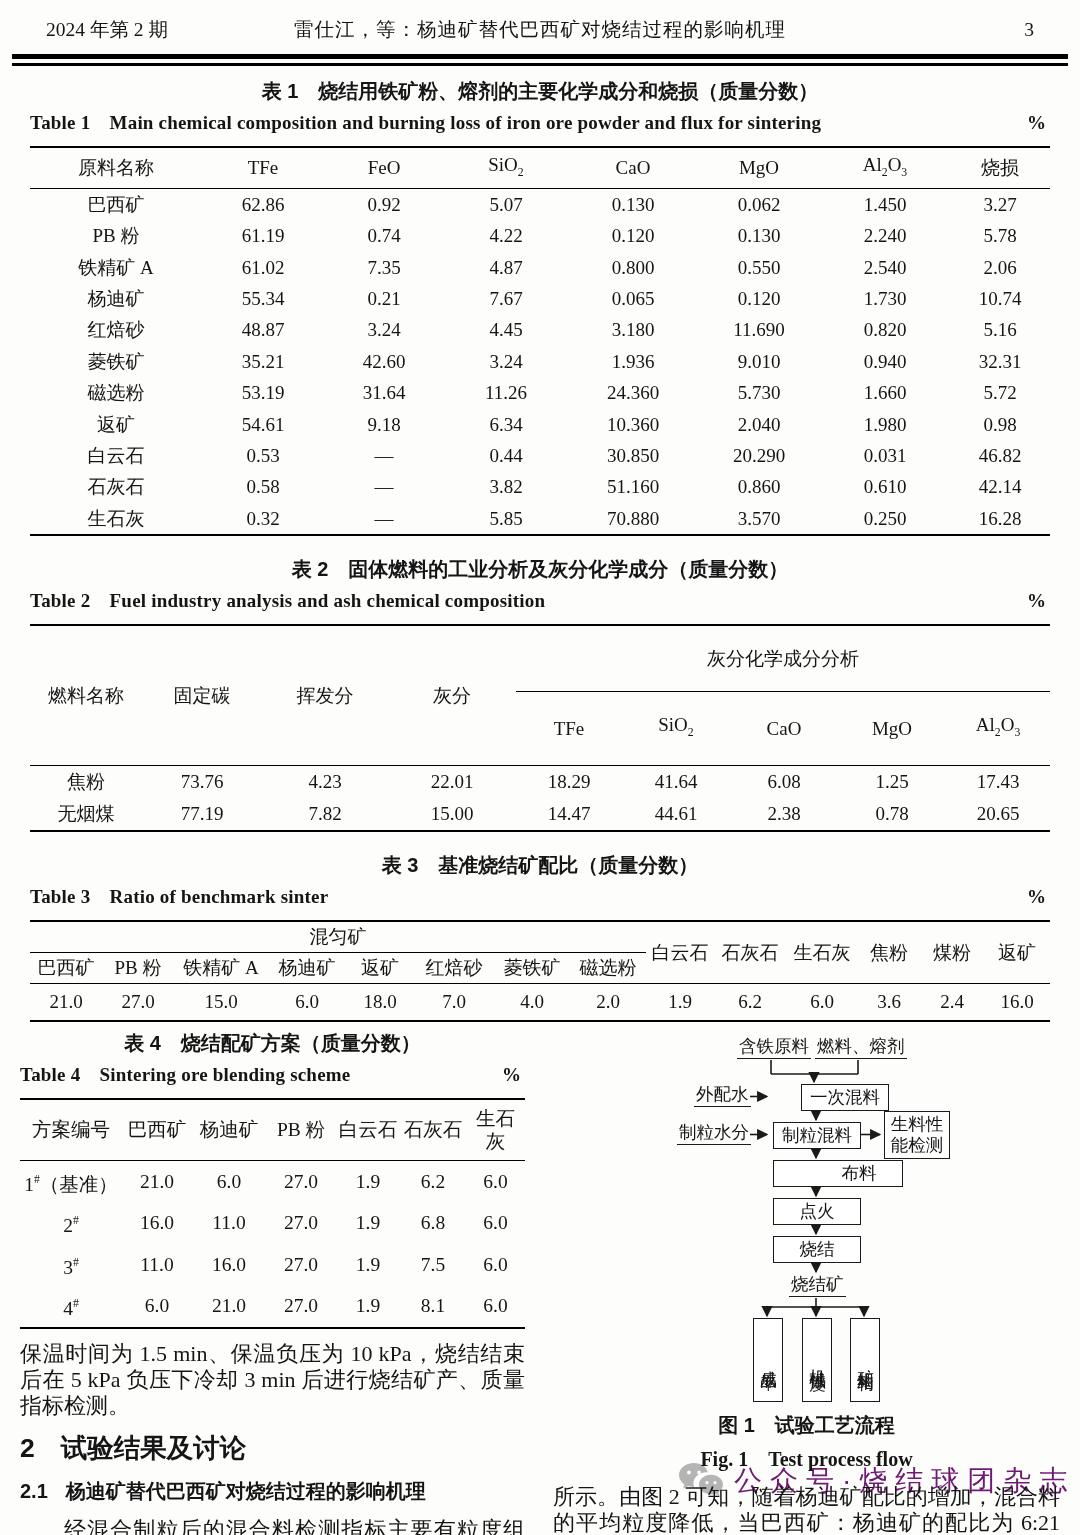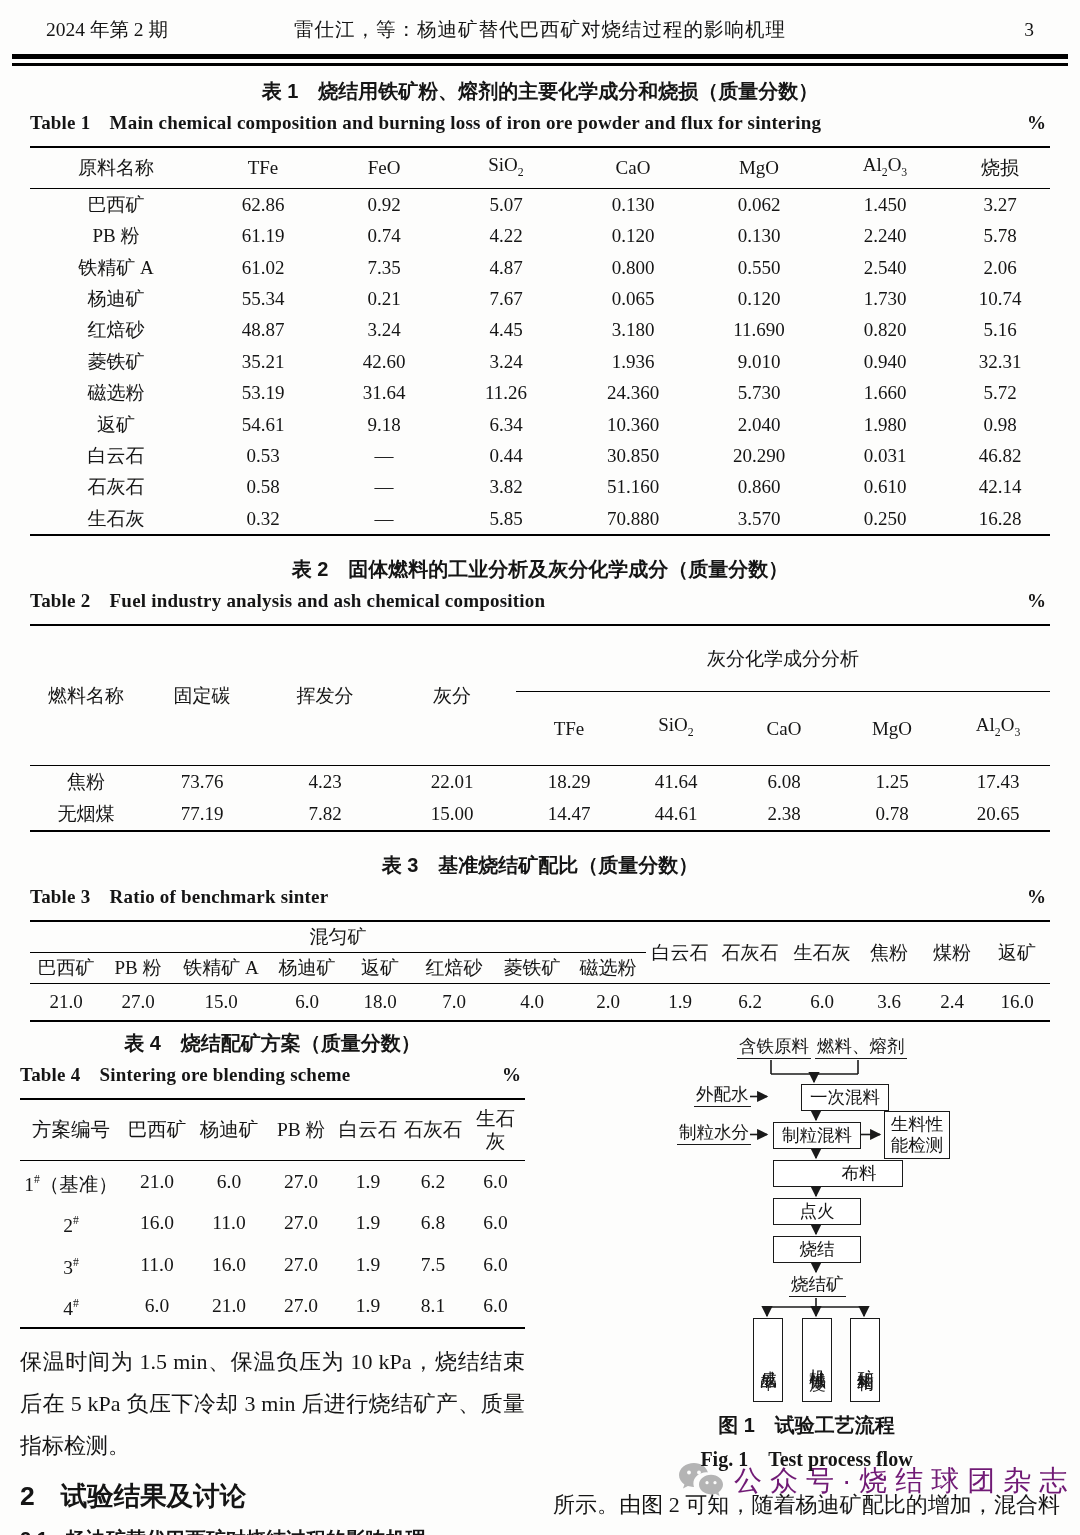--- a/index.html
+++ b/index.html
@@ -35,21 +35,21 @@
   .t3 thead th{padding:3.5px 2px;}
   .t3 tbody td{padding:6.5px 2px;}
   
   .columns{display:flex;gap:28px;padding:0 20px;margin-top:8px;}
   .col-left{width:515px;}
   .col-right{width:507px;position:relative;}
   .t4block{width:505px;}
   .t4block .t-cn{font-size:20px;}
   table.t4{width:505px;}
   .t4 th,.t4 td{font-size:19.5px;padding:7px 2px;}
-  .body-p{margin:12px 0 0 0;font-size:22px;line-height:42px;text-align:justify;text-justify:inter-ideograph;}
+  .body-p{margin:12px 0 0 0;font-size:22px;line-height:26px;text-align:justify;text-justify:inter-ideograph;}
   .body-p sup{font-size:.6em;vertical-align:super;}
   .indent{text-indent:2em;}
   .h2{display:flex;gap:26px;margin-top:13px;font-family:"Liberation Sans","DejaVu Sans",sans-serif;
       font-weight:bold;font-size:26.5px;line-height:32px;}
   .h3{display:flex;gap:18px;margin-top:13px;font-family:"Liberation Sans","DejaVu Sans",sans-serif;
       font-weight:bold;font-size:20px;line-height:28px;}
   
   .diagram{position:relative;width:507px;height:368px;}
   .diagram svg.wires{position:absolute;left:0;top:0;}
   .fbox{position:absolute;border:1.6px solid #1a1a1a;background:#fff;display:flex;

